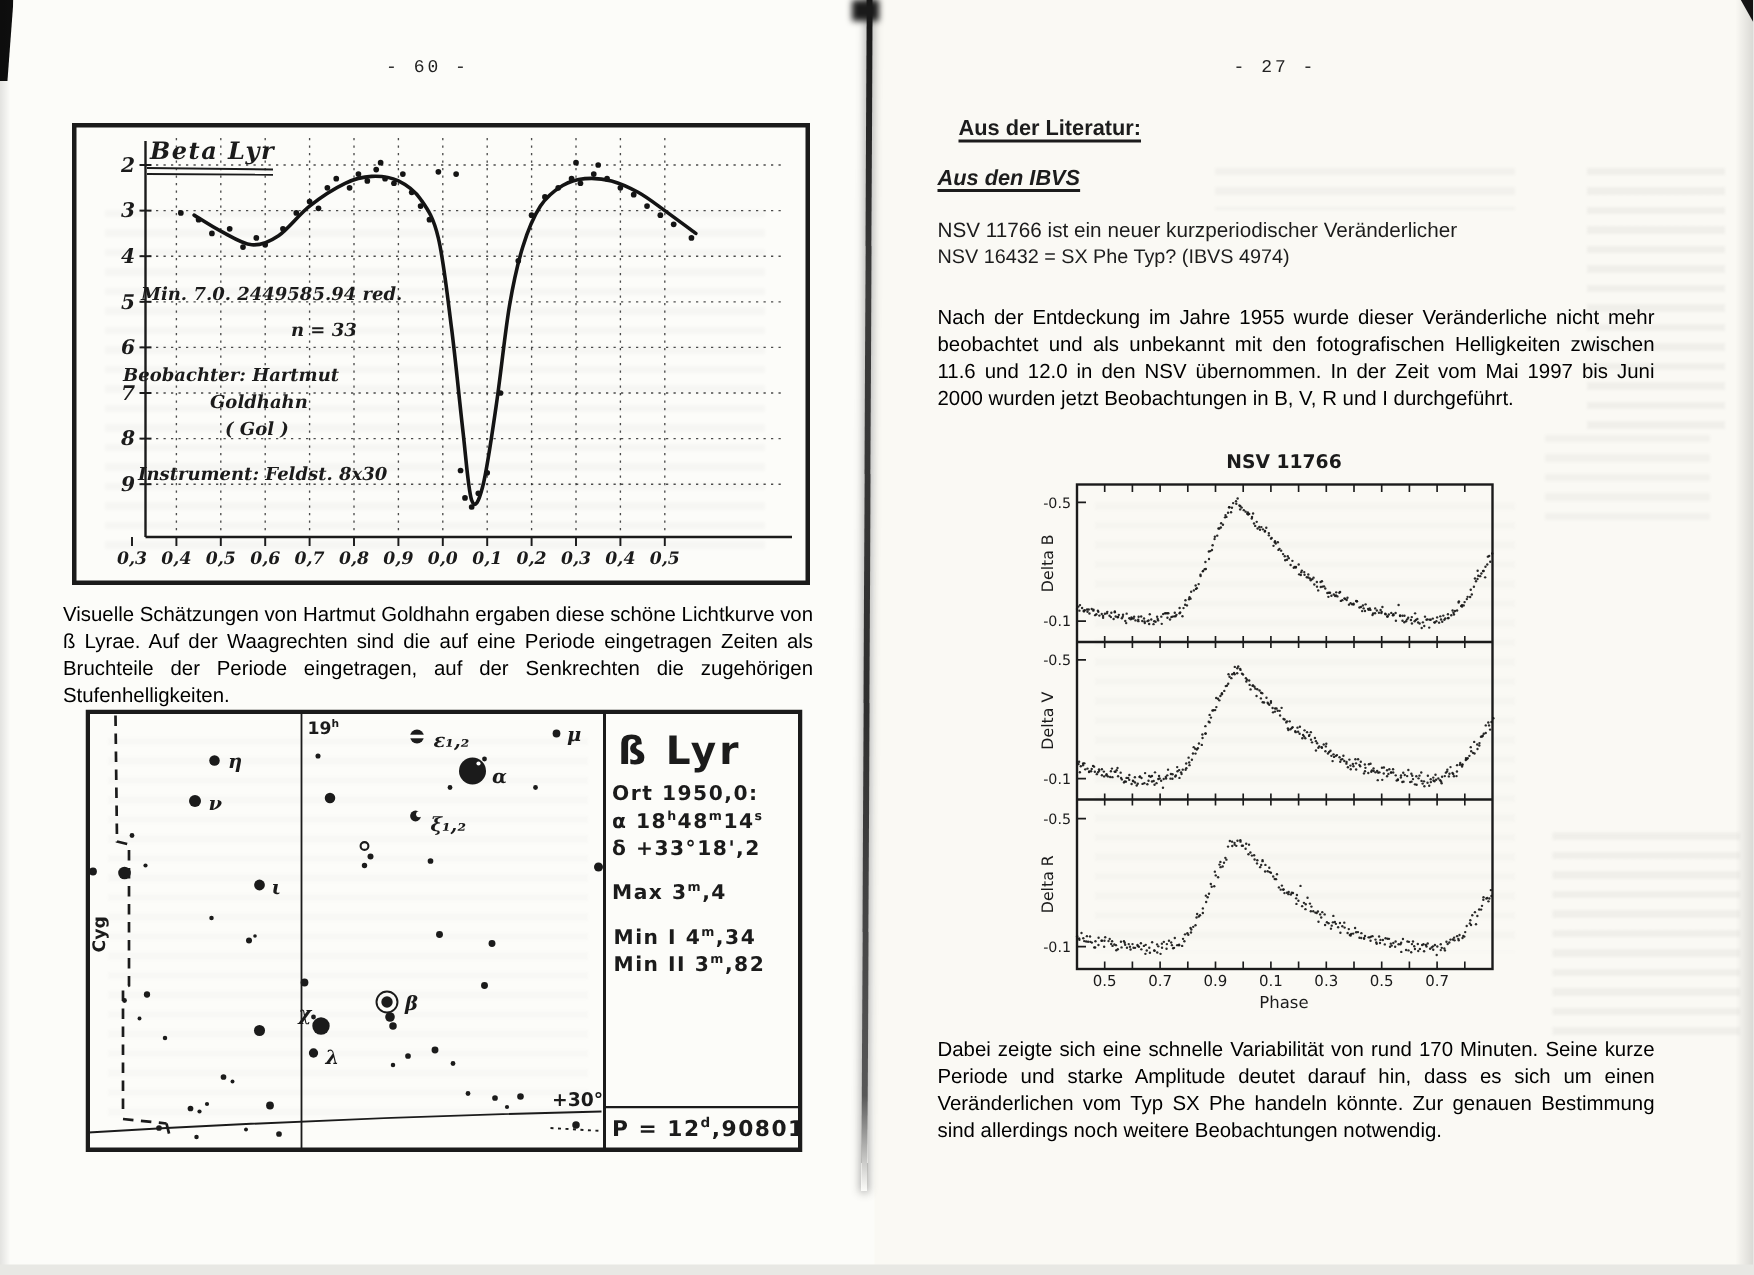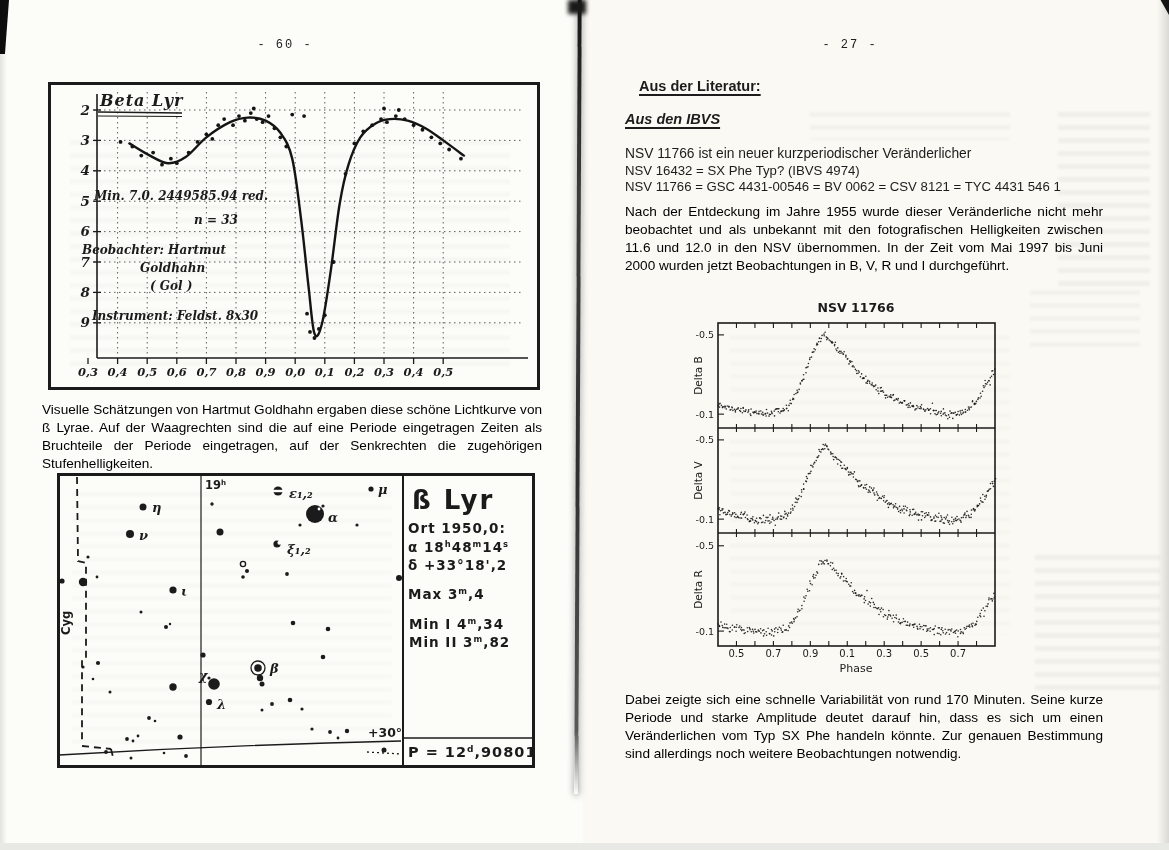--- a/index.html
+++ b/index.html
@@ -274,21 +274,20 @@
   <div class="page-num" style="left:800px;top:38px;width:100px;text-align:center;">- 27 -</div>
 
   <div class="heading" style="left:625px;top:78px;margin-left:14px;">Aus der Literatur:</div>
 
   <div class="heading" style="left:625px;top:111px;font-style:italic;">Aus den IBVS</div>
 
   <div class="article-title" style="left:625px;top:146px;">NSV 11766 ist ein neuer kurzperiodischer Veränderlicher</div>
 
   <div class="idline" style="left:625px;top:163px;">NSV 16432 = SX Phe Typ? (IBVS 4974)</div>
 
-  <div class="idline" style="left:625px;top:179px;">NSV 11766 = GSC 4431-00546 = BV 0062 = CSV 8121 = TYC 4431 546 1</div>
 
   <div class="para" style="left:625px;top:203px;width:478px;">Nach der Entdeckung im Jahre 1955 wurde dieser Veränderliche nicht mehr beobachtet und als unbekannt mit den fotografischen Helligkeiten zwischen 11.6 und 12.0 in den NSV übernommen. In der Zeit vom Mai 1997 bis Juni 2000 wurden jetzt Beobachtungen in B, V, R und I durchgeführt.</div>
 
   <div class="chartbox" style="left:693px;top:298px;width:330px;height:380px;" id="nsv-chart"><svg width="330" height="380" viewBox="0 0 330 380">
         <text x="163" y="14" font-size="12.5" font-family="&quot;DejaVu Sans&quot;,sans-serif" font-weight="bold" text-anchor="middle">NSV 11766</text>
         <rect x="25" y="25" width="277" height="323" fill="none" stroke="#1b1b1b" stroke-width="1.6"></rect>
         <line x1="25" y1="130" x2="302" y2="130" stroke="#1b1b1b" stroke-width="1.6"></line>
         <line x1="25" y1="235" x2="302" y2="235" stroke="#1b1b1b" stroke-width="1.6"></line>
         <line x1="43.46666666666666" y1="25" x2="43.46666666666666" y2="30" stroke="#1b1b1b" stroke-width="1.1"></line>
         <line x1="43.46666666666666" y1="126" x2="43.46666666666666" y2="134" stroke="#1b1b1b" stroke-width="1.1"></line>

